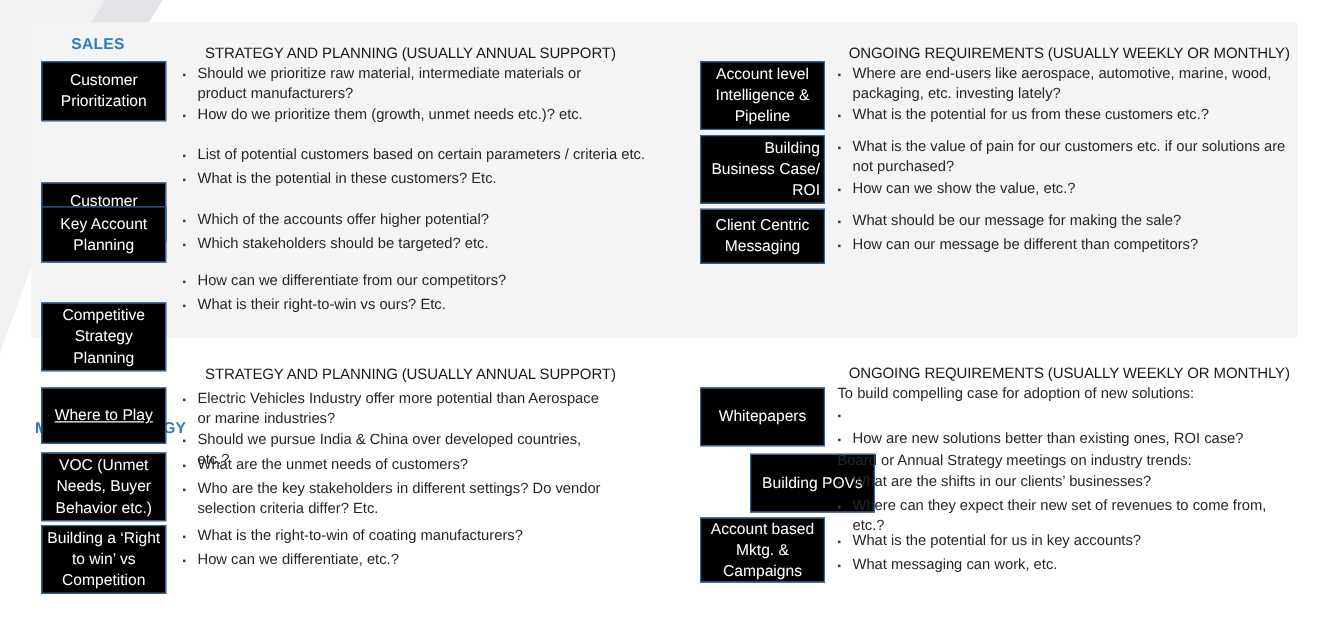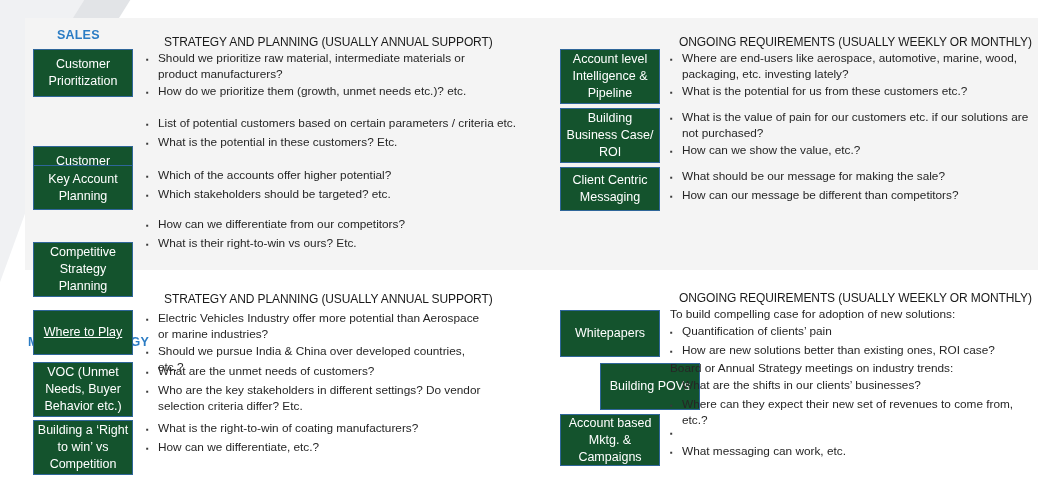--- a/index.html
+++ b/index.html
@@ -96,21 +96,21 @@
     font-weight: normal;
     color: #1a1a1a;
     letter-spacing: -0.1px;
     white-space: nowrap;
   }
 
   
   .topic-box {
     position: absolute;
     width: 100px;
-    background: #14532d;
+    background: #000000;
     border: 1px solid #2f6699;
     color: #ffffff;
     font-size: 12.5px;
     line-height: 17px;
     text-align: center;
     display: flex;
     align-items: center;
     justify-content: center;
     box-sizing: border-box;
     padding: 2px 3px;
@@ -206,21 +206,21 @@
       <span class="mark">▪</span>
       <span class="btext">How can we differentiate from our competitors?</span>
     </div>
     <div class="bullet">
       <span class="mark">▪</span>
       <span class="btext">What is their right-to-win vs ours? Etc.</span>
     </div>
   </div>
 
   <div class="topic-box" style="left:560px; top:49px; height:55px;">Account level Intelligence &amp; Pipeline</div>
-  <div class="topic-box" style="left:560px; top:108px; height:55px;">Building Business Case/ ROI</div>
+  <div class="topic-box" style="left:560px; top:108px; height:55px;text-align:right;">Building Business Case/ ROI</div>
   <div class="topic-box" style="left:560px; top:167px; height:44px;">Client Centric Messaging</div>
 
   <div class="bullet-group" style="left:670px; top:51px; width:360px;">
     <div class="bullet">
       <span class="mark">▪</span>
       <span class="btext">Where are end-users like aerospace, automotive, marine, wood, packaging, etc. investing lately?</span>
     </div>
     <div class="bullet">
       <span class="mark">▪</span>
       <span class="btext">What is the potential for us from these customers etc.?</span>
@@ -296,21 +296,20 @@
   </div>
 
   <div class="topic-box" style="left:560px; top:310px; height:47px;">Whitepapers</div>
   <div class="topic-box" style="left:560px; top:363px; height:47px;margin-left:40px;">Building POVs</div>
   <div class="topic-box" style="left:560px; top:414px; height:52px;">Account based Mktg. &amp; Campaigns</div>
 
   <div class="bullet-group" style="left:670px; top:307px; width:360px;">
     <div class="group-intro">To build compelling case for adoption of new solutions:</div>
     <div class="bullet">
       <span class="mark">▪</span>
-      <span class="btext">Quantification of clients’ pain</span>
     </div>
     <div class="bullet">
       <span class="mark">▪</span>
       <span class="btext">How are new solutions better than existing ones, ROI case?</span>
     </div>
   </div>
 
   <div class="bullet-group" style="left:670px; top:361px; width:370px;">
     <div class="group-intro">Board or Annual Strategy meetings on industry trends:</div>
     <div class="bullet">
@@ -319,19 +318,20 @@
     </div>
     <div class="bullet">
       <span class="mark">▪</span>
       <span class="btext">Where can they expect their new set of revenues to come from, etc.?</span>
     </div>
   </div>
 
   <div class="bullet-group" style="left:670px; top:425px; width:360px;">
     <div class="bullet">
       <span class="mark">▪</span>
+      <span class="btext">What is the potential for us in key accounts?</span>
     </div>
     <div class="bullet">
       <span class="mark">▪</span>
       <span class="btext">What messaging can work, etc.</span>
     </div>
   </div>
 </div>
 
 </body></html>

